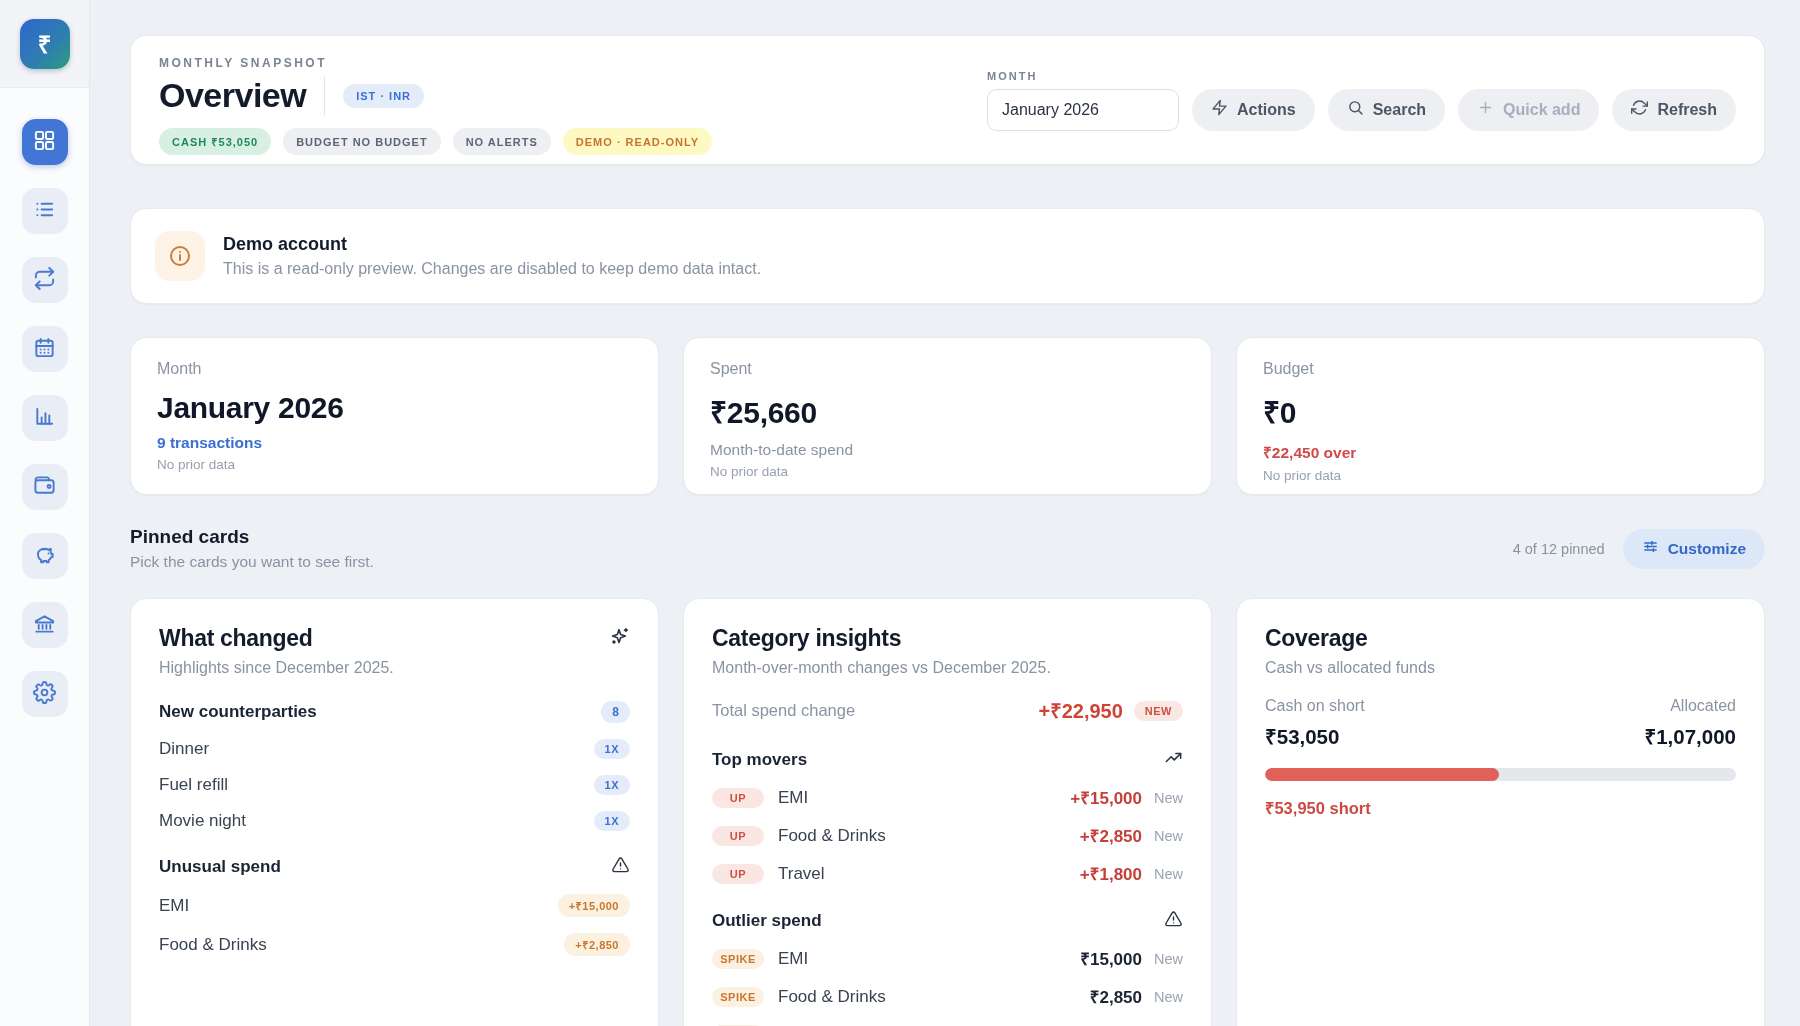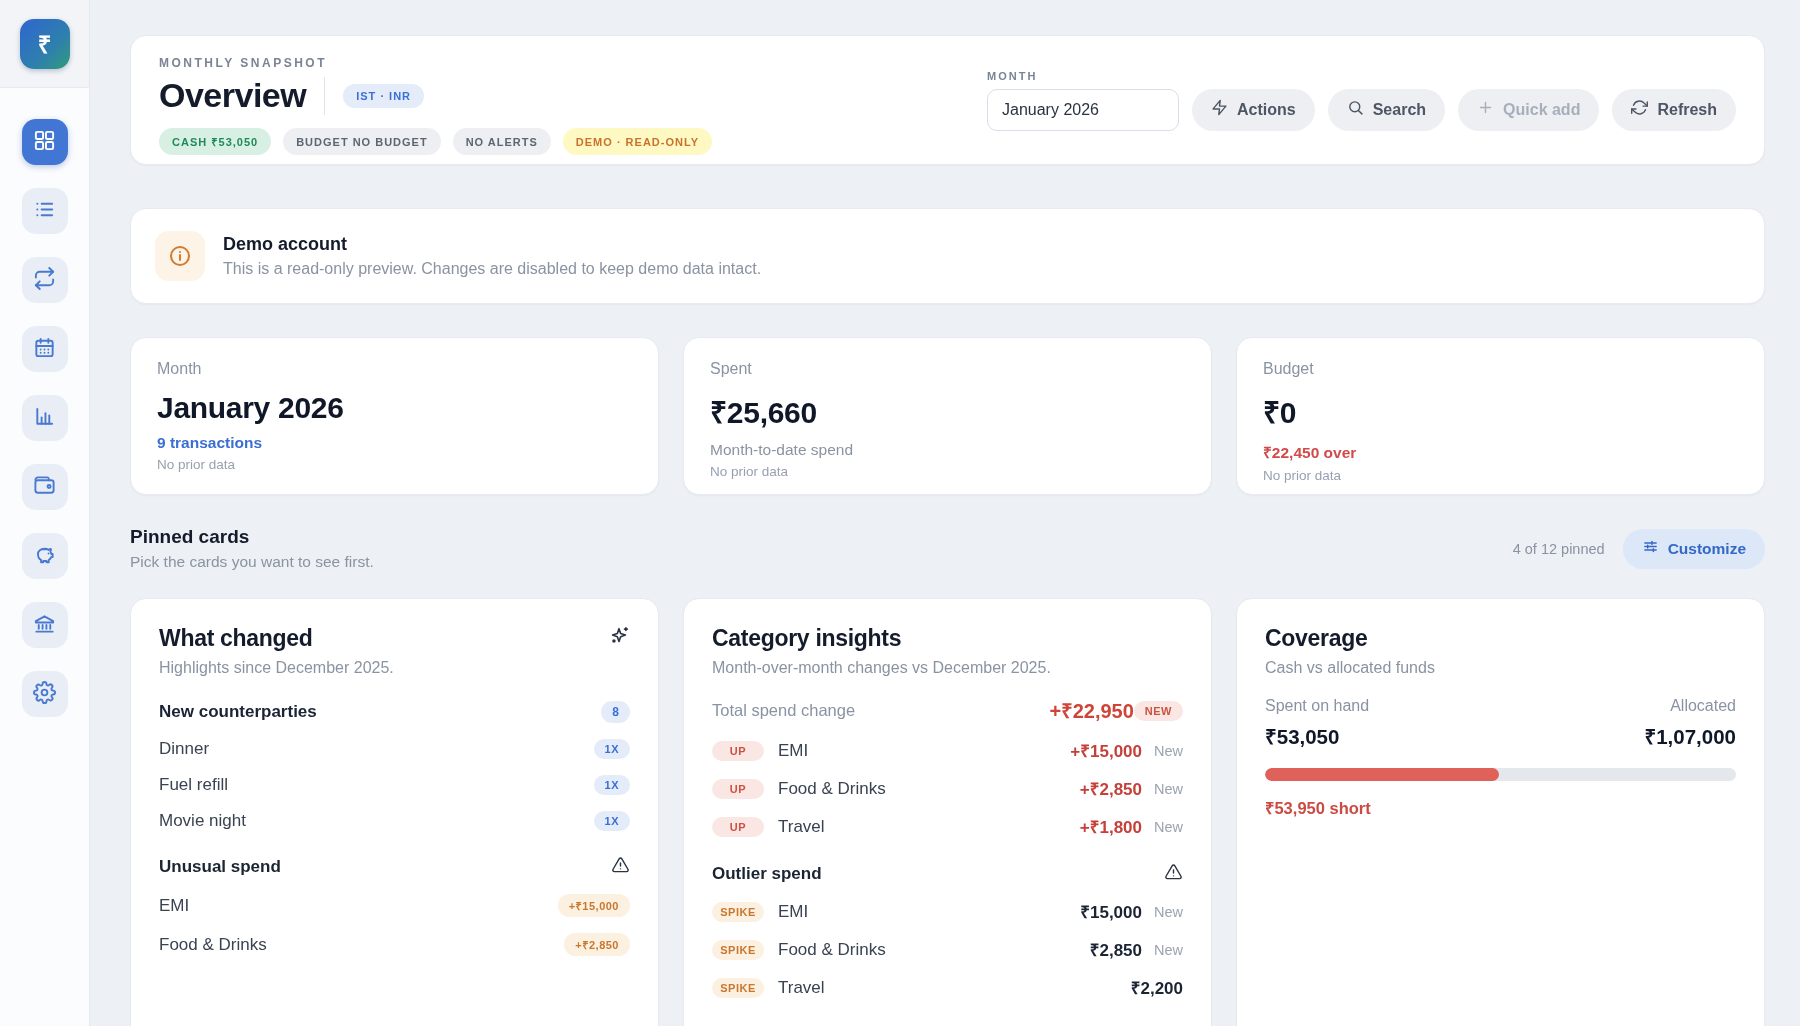--- a/index.html
+++ b/index.html
@@ -116,21 +116,21 @@
   .customize-btn {
     height:40px; border:none; border-radius:999px; background:#dce8f8; color:#3468c8;
     font-family:inherit; font-size:15.5px; font-weight:bold; padding:0 19px;
     display:inline-flex; align-items:center; gap:9px; cursor:pointer;
   }
   .customize-btn svg { width:17px; height:17px; }
 
   
   .cards-row { display:grid; grid-template-columns:repeat(3,1fr); gap:24px; margin-top:27px; }
   .big-card { height:560px; padding:26px 28px; }
-  .bc-head { display:flex; justify-content:space-between; align-items:flex-start;gap:42px; }
+  .bc-head { display:flex; justify-content:space-between; align-items:flex-end;gap:42px; }
   .bc-title { font-size:23px; font-weight:bold; color:var(--ink); letter-spacing:-.3px; }
   .bc-sub { font-size:16px; color:#8a93a2; margin-top:7px; }
   .bc-icon { color:#2a3342; }
   .bc-icon svg { width:22px; height:22px; }
 
   .section-head { display:flex; justify-content:space-between; align-items:center; margin-top:24px; }
   .section-title { font-size:17px; font-weight:bold; color:#1b2433; }
   .count-badge { background:var(--blue-soft); color:var(--blue); font-size:12px; font-weight:bold;
     padding:4px 11px; border-radius:999px; }
   .warn-icon { color:#2a3342; } .warn-icon svg { width:19px; height:19px; }
@@ -138,21 +138,21 @@
 
   .row { display:flex; justify-content:space-between; align-items:center; margin-top:16px; }
   .row-label { font-size:17px; color:#3a4352; }
   .mini-badge { font-size:11px; font-weight:bold; letter-spacing:.5px; padding:4px 11px; border-radius:999px; }
   .mini-badge.blue { background:var(--blue-soft); color:var(--blue); }
   .mini-badge.orange { background:var(--orange-soft); color:var(--orange); }
   .mini-badge.red { background:var(--red-soft); color:#cc5242; }
 
   .ci-total { display:flex; justify-content:space-between; align-items:center; margin-top:20px; }
   .ci-total-label { font-size:16.5px; color:#8a93a2; }
-  .ci-total-right { display:flex; align-items:center; }
+  .ci-total-right { display:flex; align-items:center; gap:11px; }
   .ci-total-value { font-size:20px; font-weight:bold; color:var(--red); }
   .mover-row { display:flex; align-items:center; margin-top:15px; }
   .mover-label { font-size:17px; color:#3a4352; margin-left:14px; flex:1; }
   .mover-amount { font-size:17px; font-weight:bold; }
   .mover-amount.red { color:#c5403a; }
   .mover-amount.dark { color:#1b2433; }
   .mover-status { font-size:14.5px; color:#9aa3b0; margin-left:9px; width:32px; text-align:right; }
   .tag-pill { width:52px; display:inline-flex; justify-content:center; }
 
   
@@ -439,20 +439,29 @@
       <div class="bc-sub">Month-over-month changes vs December 2025.</div>
 
       <div class="ci-total">
         <span class="ci-total-label">Total spend change</span>
         <span class="ci-total-right">
           <span class="ci-total-value">+₹22,950</span>
           <span class="mini-badge red">NEW</span>
         </span>
       </div>
 
+      <div class="section-head">
+        <span class="section-title">Top movers</span>
+        <span class="trend-icon">
+          <svg viewBox="0 0 24 24" fill="none" stroke="currentColor" stroke-width="2" stroke-linecap="round" stroke-linejoin="round">
+              <polyline points="3 17 9 11 13 15 21 7"></polyline>
+              <polyline points="15 7 21 7 21 13"></polyline>
+            </svg>
+        </span>
+      </div>
       <div class="mover-row">
         <span class="tag-pill mini-badge red">UP</span>
         <span class="mover-label">EMI</span>
         <span class="mover-amount red">+₹15,000</span>
         <span class="mover-status">New</span>
       </div>
       <div class="mover-row">
         <span class="tag-pill mini-badge red">UP</span>
         <span class="mover-label">Food &amp; Drinks</span>
         <span class="mover-amount red">+₹2,850</span>
@@ -495,21 +504,21 @@
       </div>
     </div>
 
     <div class="card big-card">
       <div class="bc-head">
         <div class="bc-title">Coverage</div>
       </div>
       <div class="bc-sub">Cash vs allocated funds</div>
 
       <div class="cov-labels">
-        <span>Spent on hand</span>
+        <span>Cash on short</span>
         <span>Allocated</span>
       </div>
       <div class="cov-values">
         <span>₹53,050</span>
         <span>₹1,07,000</span>
       </div>
       <div class="progress-track">
         <div class="progress-fill" style="width: 49.6%;"></div>
       </div>
       <div class="cov-short">₹53,950 short</div>

